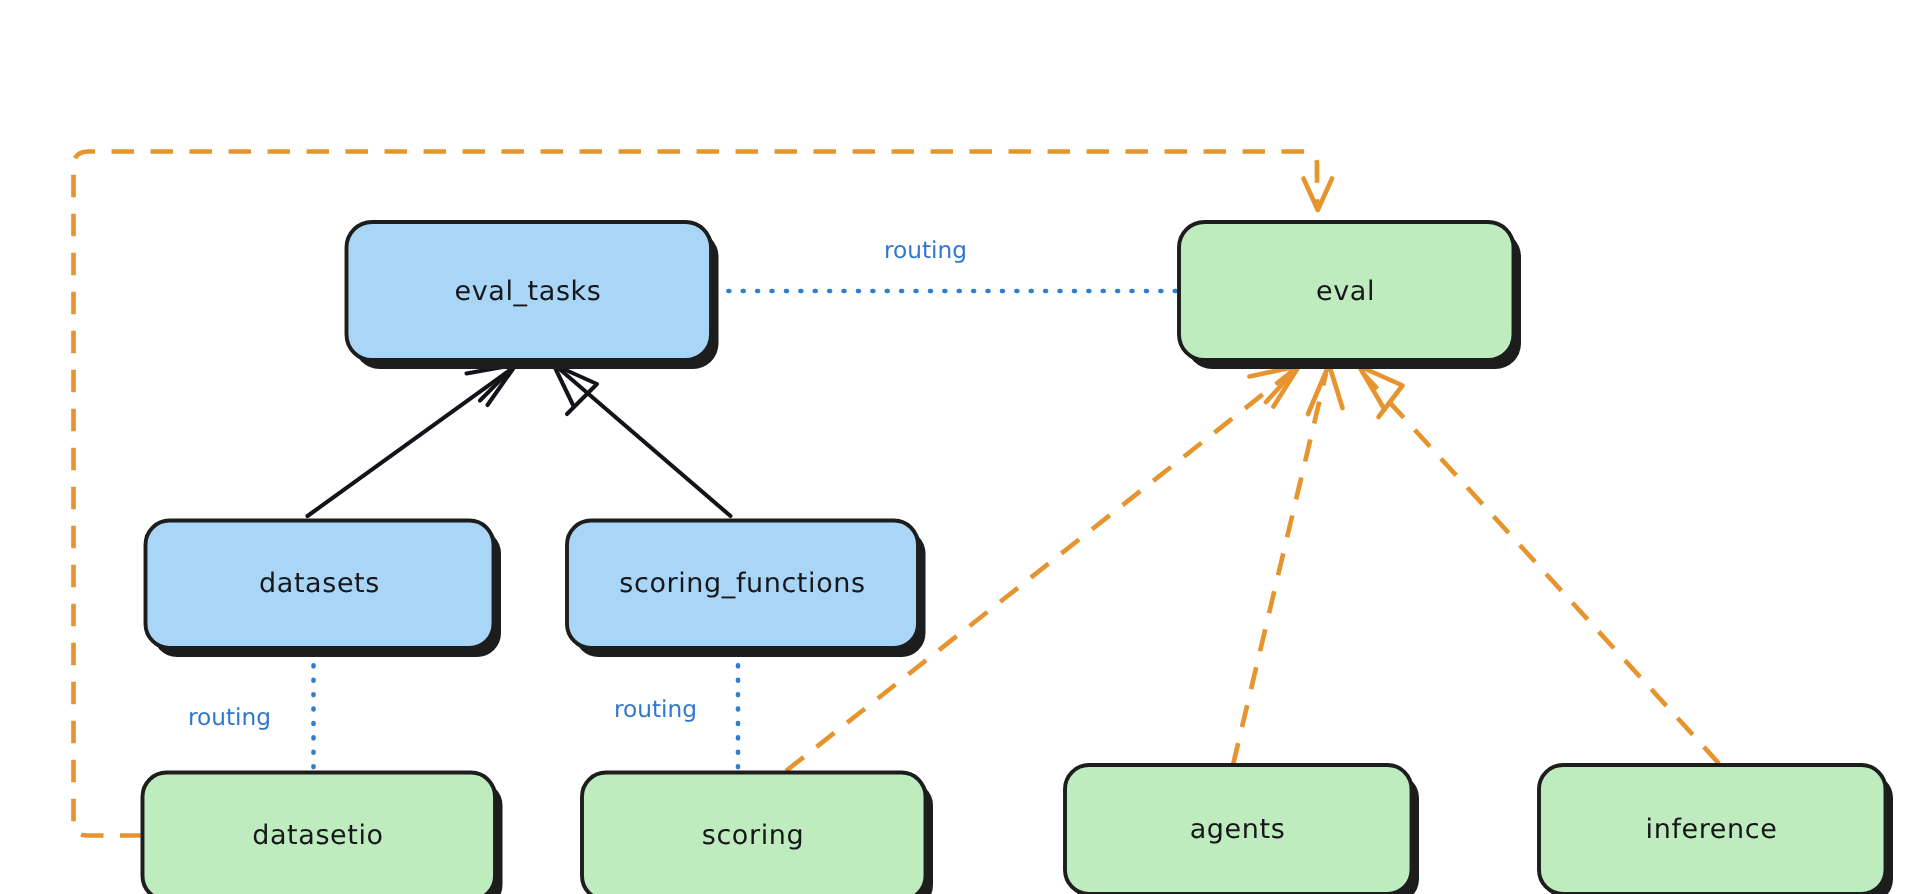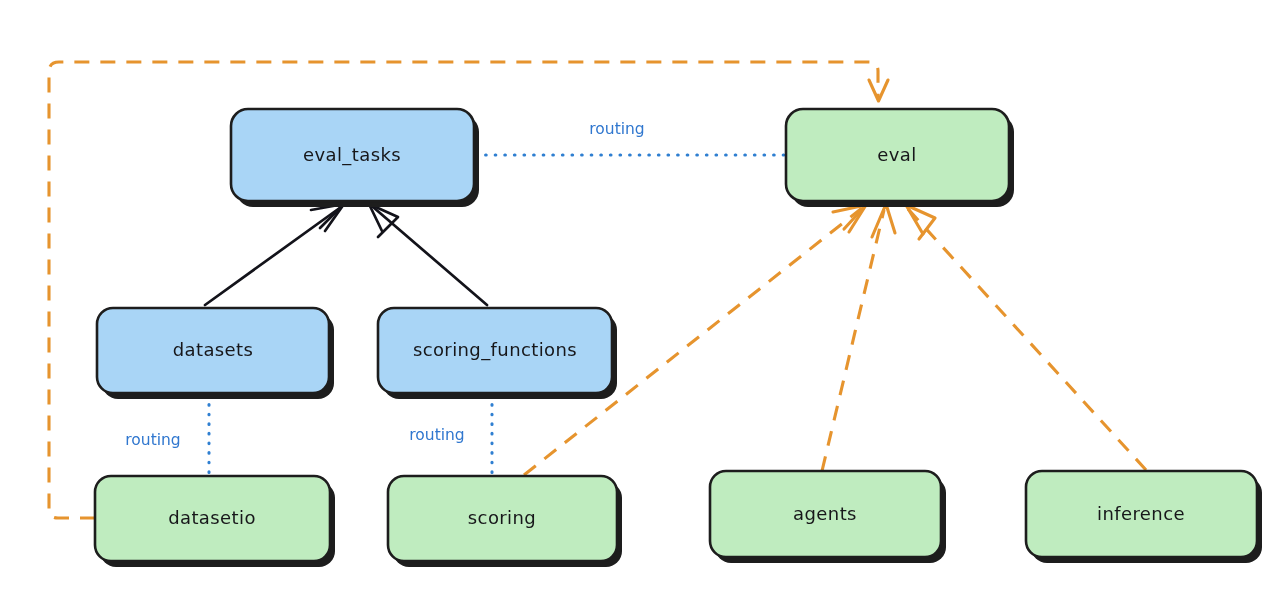--- a/index.html
+++ b/index.html
@@ -12,20 +12,21 @@
     width: 1280px;
     height: 596px;
     font-family: "DejaVu Sans", sans-serif;
     overflow: hidden;
   }
   #diagram-root {
     position: relative;
     width: 1280px;
     height: 556px;
     background: #ffffff;
+    margin-top: 39px;
   }
   svg#diagram-svg {
     display: block;
     width: 1280px;
     height: 596px;
   }
   .node-shadow {
     fill: #1d1d1d;
     stroke: none;
   }

